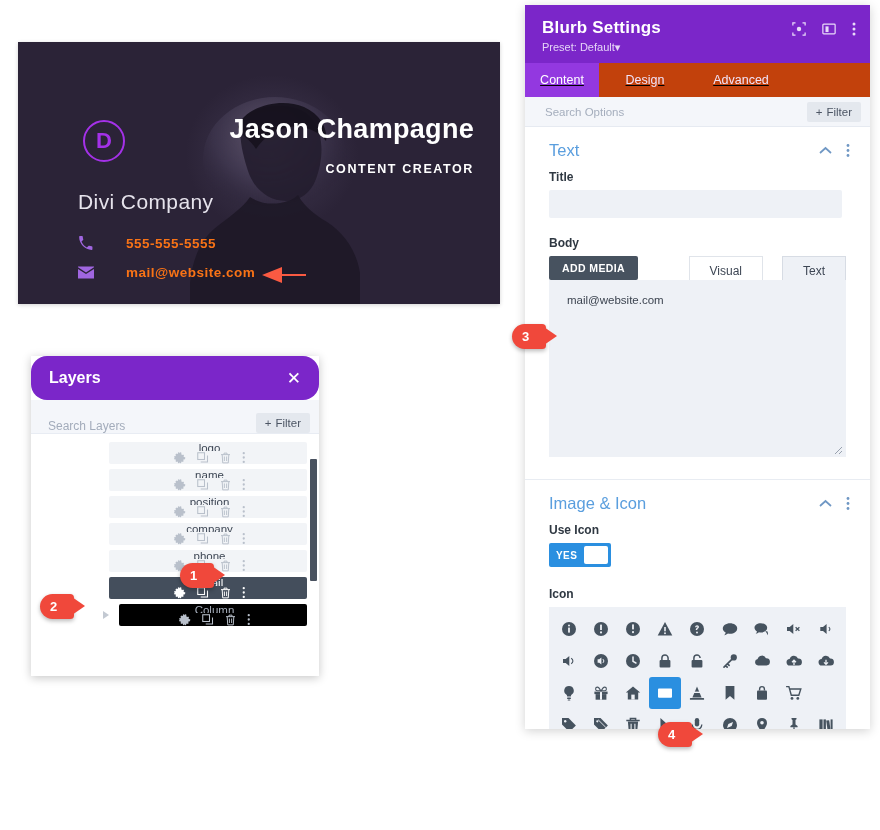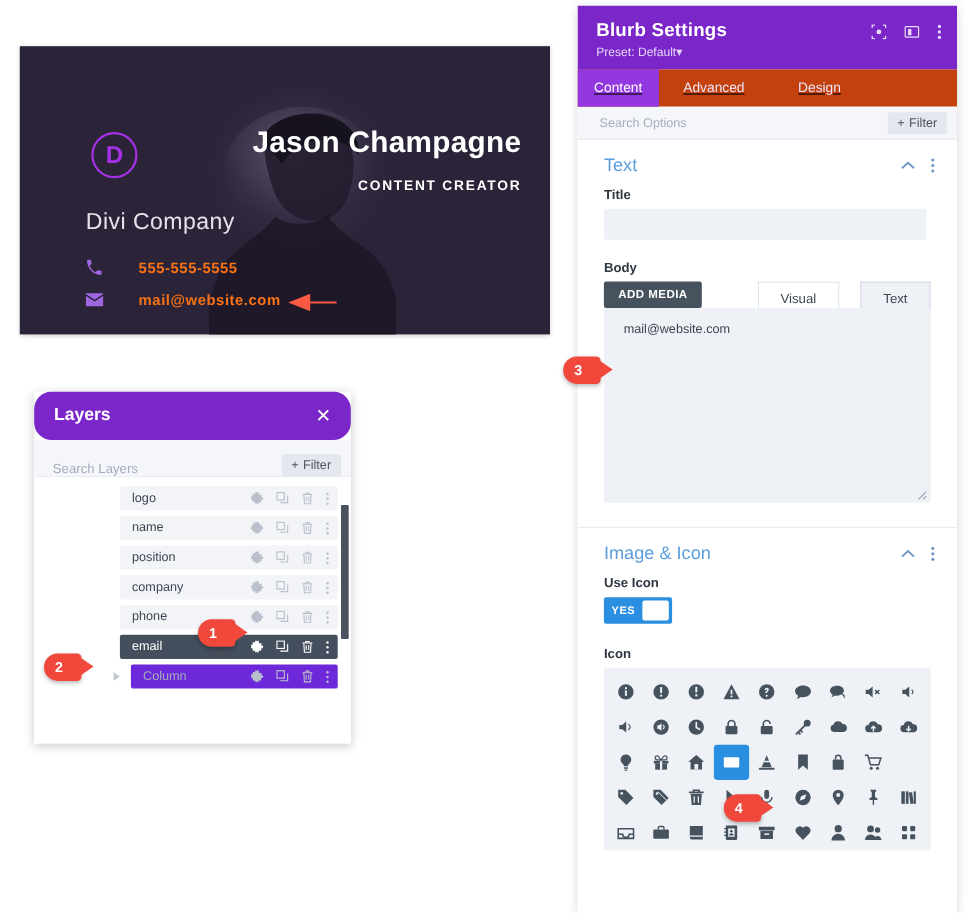--- a/index.html
+++ b/index.html
@@ -84,39 +84,39 @@
   #layers .lp-search .ph { color:#a3acbb; font-size:12px; }
   .filter-btn {
     background:#e4e8ee; color:#4c5564; font-size:11.5px;
     padding:4px 9px; border-radius:2px; display:flex; align-items:center; gap:4px;
     cursor:pointer;
   }
   #layers .lp-body { position:relative; height:242px; background:#fff; padding-top:8px; }
   .lrow {
     margin:0 12px 5px 78px; height:22px; background:#f2f4f7; border-radius:2px;
     display:flex; align-items:center; padding:0 8px 0 11px;
-    font-size:11.5px; color:#3d4654;
+    font-size:11.5px; color:#3d4654;flex-direction:column;
   }
   .lrow.selected { background:#444e5c; color:#fff; margin-left:78px; }
-  .lrow.child { margin-left:88px; color:#a6aebb; background:#6d28d9; }
+  .lrow.child { margin-left:88px; color:#a6aebb; background:#000000; }
   .lrow .lname { flex:1; white-space:nowrap; overflow:hidden; }
   .lrow .lacts { display:flex; align-items:center; gap:11px; color:#b9c0cb; }
   .lrow.selected .lacts { color:#fff; }
   .lrow .lacts span { display:flex; align-items:center; cursor:pointer; }
   .caret-child {
     position:absolute; left:72px; width:12px; color:#c3c9d2; font-size:8px;
   }
   #layers .lscroll {
     position:absolute; right:2px; top:103px; width:7px; height:122px;
     background:#49525f; border-radius:1px;
   }
 
   
   #settings {
-    position:absolute; left:525px; top:5px; width:345px; height:825px;
+    position:absolute; left:525px; top:5px; width:345px; height:724px;
     background:#fff; box-shadow:0 2px 10px rgba(0,0,0,.18);
     overflow:hidden;
   }
   #settings .sp-head { background:#7b26c9; padding:13px 17px 9px 17px; color:#fff; position:relative;}
   #settings .sp-title { font-size:17px; font-weight:bold; letter-spacing:.2px;}
   #settings .sp-preset { font-size:11px; margin-top:3px; color:#e5d4f7; }
   #settings .sp-headicons {
     position:absolute; right:14px; top:16px; display:flex; align-items:center; gap:16px;
     color:#e9dbf9;
   }
@@ -491,22 +491,22 @@
             <circle cx="2" cy="3" r="1.5"></circle>
             <circle cx="2" cy="8" r="1.5"></circle>
             <circle cx="2" cy="13" r="1.5"></circle>
           </svg>
       </span>
     </div>
   </div>
 
   <div class="sp-tabs" id="settings-tabs">
       <div class="tab active" style="width: 74px;">Content</div>
+      <div class="tab" style="width: 92px;">Design</div>
       <div class="tab" style="width: 100px;">Advanced</div>
-      <div class="tab" style="width: 92px;">Design</div>
     </div>
 
   <div class="sp-search">
     <span class="ph">Search Options</span>
     <span class="filter-btn">
       <span>+</span>
       <span>Filter</span>
     </span>
   </div>
 

